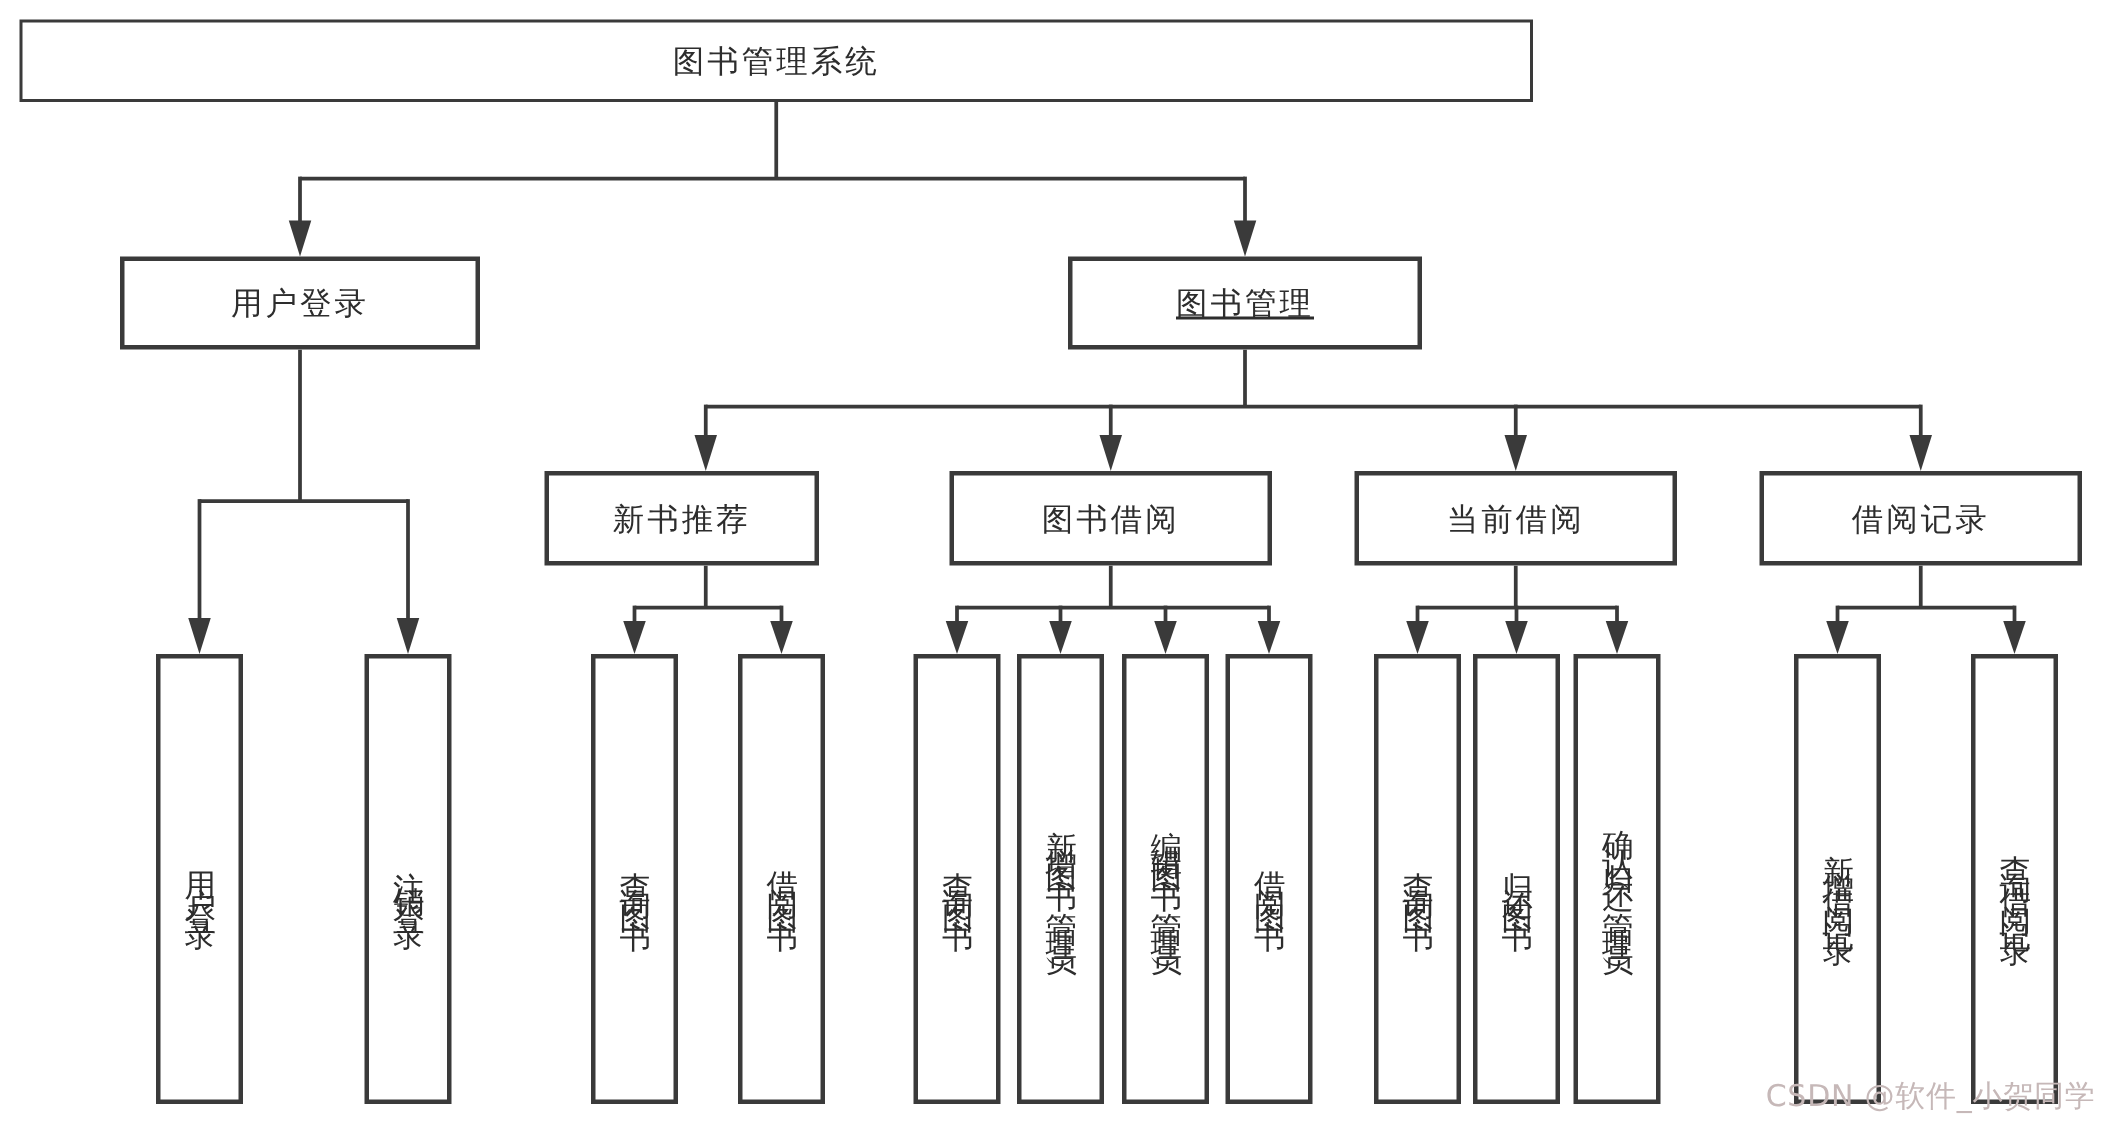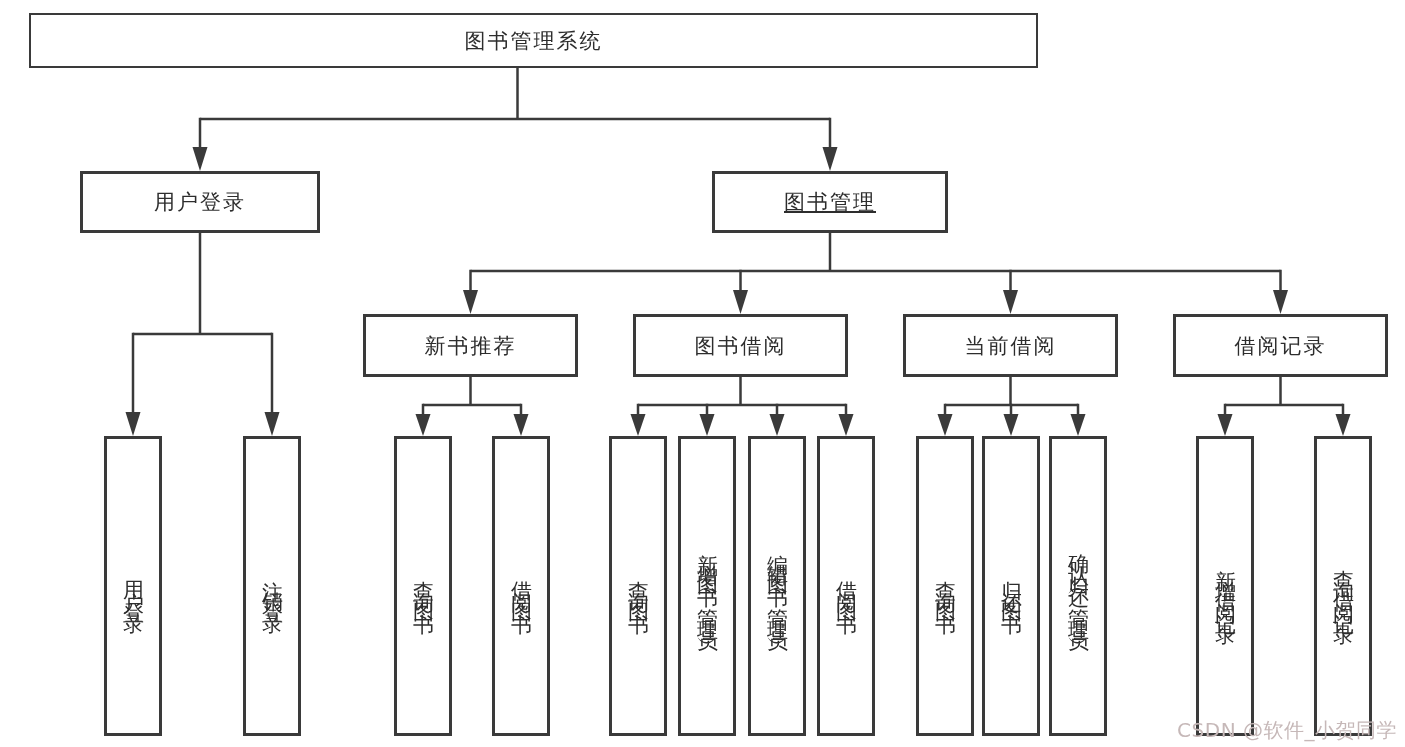--- a/index.html
+++ b/index.html
@@ -35,21 +35,21 @@
     align-items: center;
     justify-content: center;
     z-index: 2;
   }
   .hbox {
     border: 3px solid var(--line);
     font-size: 21px;
     letter-spacing: 2px;
     white-space: nowrap;
   }
-  .hbox.root { border-width: 2.5px; margin-left: 16px; }
+  .hbox.root { border-width: 2.5px; }
   .vbox {
     border: 3px solid var(--line);
     width: 58px;
     height: 300px;
     top: 436px;
     font-size: 21px;
   }
   .vbox .label {
     writing-mode: vertical-rl;
     text-orientation: mixed;
@@ -153,21 +153,21 @@
     <span class="label">图书管理系统</span>
   </div>
 
   <div class="node hbox" style="left:80px; top:171px; width:240px; height:62px;">
     <span class="label">用户登录</span>
   </div>
   <div class="node hbox" style="left:712px; top:171px; width:236px; height:62px;text-decoration:underline;">
     <span class="label">图书管理</span>
   </div>
 
-  <div class="node hbox" style="left:363px; top:314px; width:215px; height:63px;">
+  <div class="node hbox" style="left:363px; top:314px; width:183px; height:63px;">
     <span class="label">新书推荐</span>
   </div>
   <div class="node hbox" style="left:633px; top:314px; width:215px; height:63px;justify-content:center;">
     <span class="label">图书借阅</span>
   </div>
   <div class="node hbox" style="left:1173px; top:314px; width:215px; height:63px;">
     <span class="label">借阅记录</span>
   </div>
   <div class="node hbox" style="left:903px; top:314px; width:215px; height:63px;">
     <span class="label">当前借阅</span>

